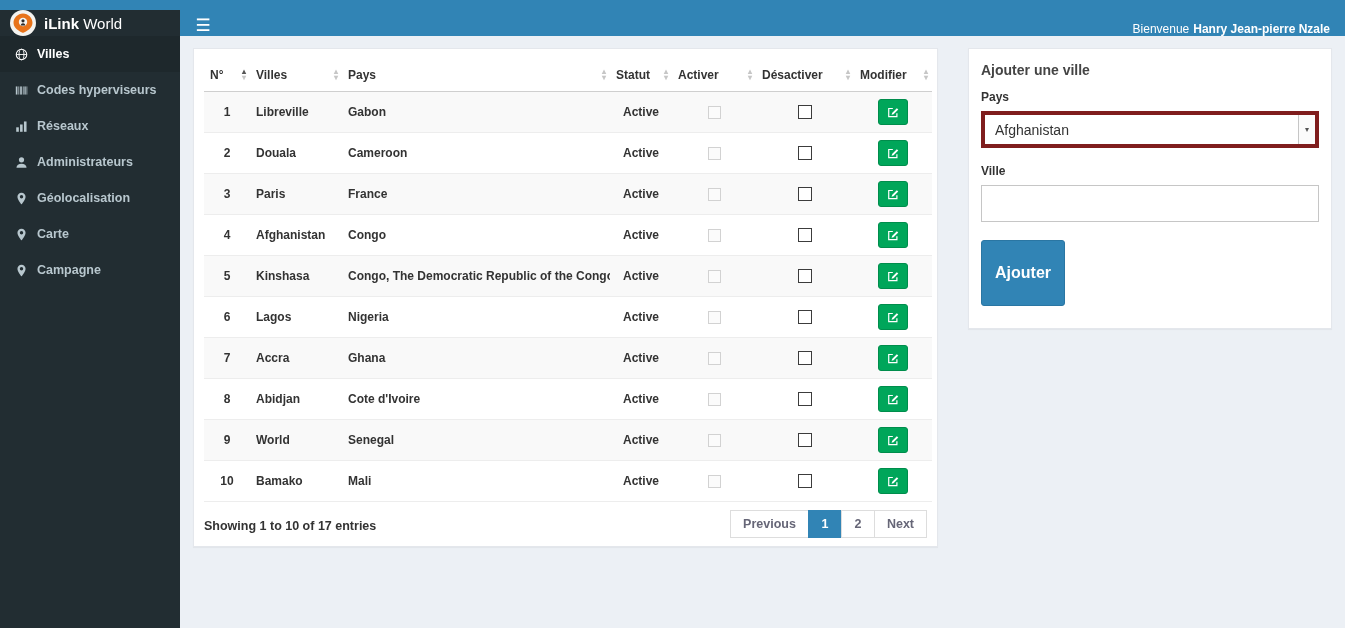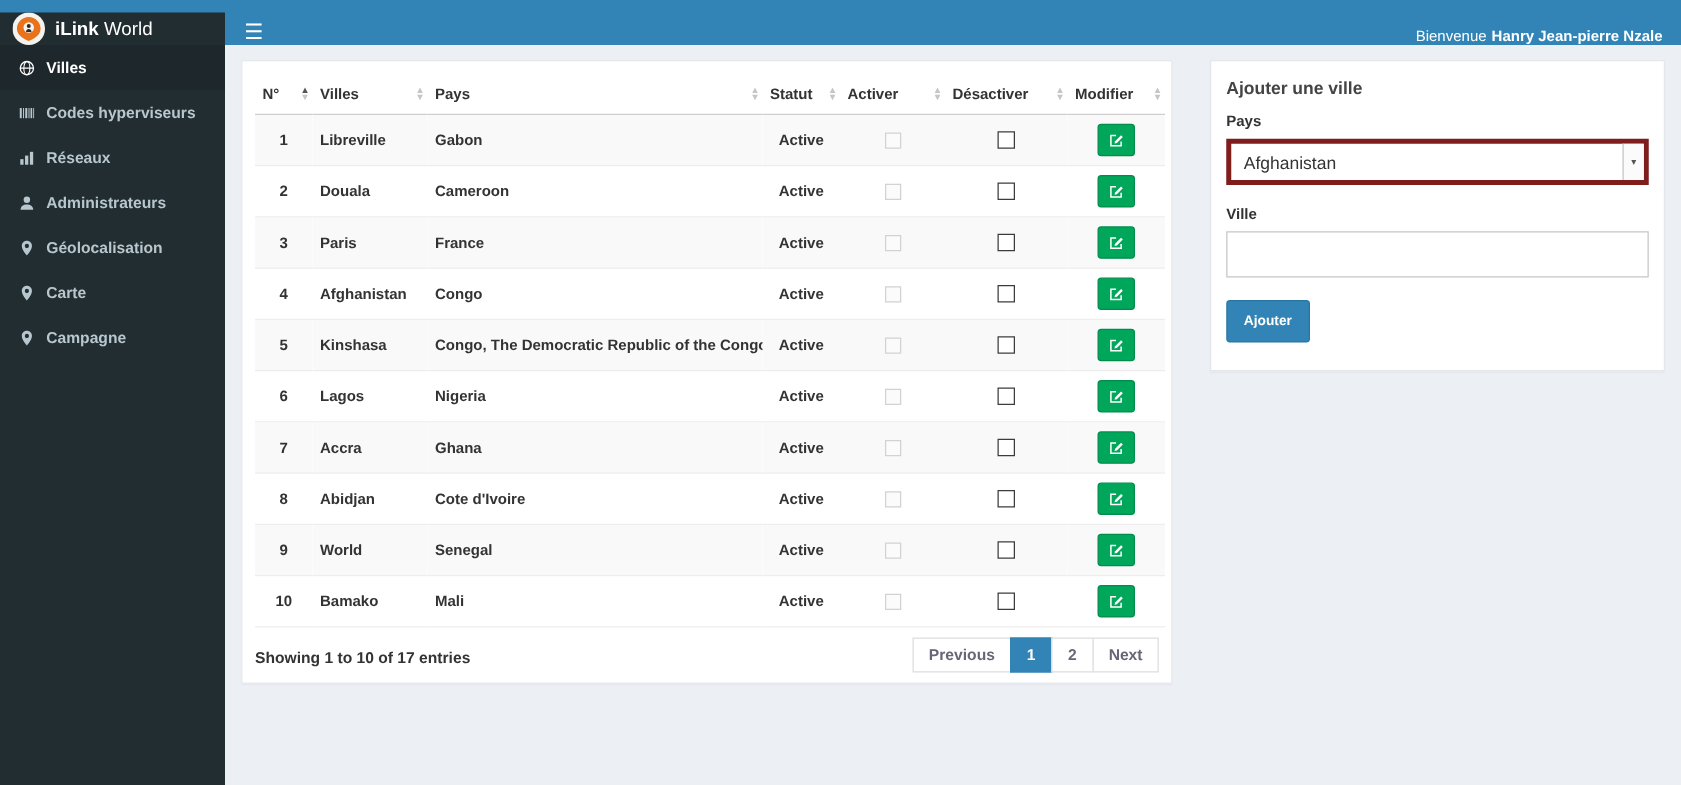--- a/index.html
+++ b/index.html
@@ -69,21 +69,21 @@
   .page-btn { min-width:34px; padding:6px 12px; font-size:12.5px; font-weight:600; color:#667; background:#fff; border:1px solid #ddd; margin-left:-1px; text-align:center; cursor:pointer; font-family:inherit; }
   .page-btn.first { margin-left:0; }
   .page-btn.active { background:var(--blue,#3184b5); border-color:var(--blue,#3184b5); color:#fff; }
 
   
   .field-label { font-size:12px; font-weight:700; color:#333; margin:0 0 7px; }
   .big-select { display:flex; border:4px solid #7f1d1d; height:37px; background:#fff; margin-bottom:16px; align-items:stretch; cursor:pointer; }
   .big-select .val { flex:1; display:flex; align-items:center; padding:0 10px; font-size:14px; color:#333; }
   .big-select .arr { width:17px; border-left:1px solid #c6c6c6; background:#fbfbfb; display:flex; align-items:center; justify-content:center; font-size:8px; color:#555; }
   .text-input { width:100%; height:37px; border:1px solid #c6c6c6; padding:0 10px; font-size:14px; margin-bottom:18px; font-family:inherit; }
-  .btn-primary { background:var(--blue,#3184b5); color:#fff; border:1px solid #2a76a3; border-radius:3px; padding:10px 13px; font-size:11px; font-weight:600; cursor:pointer; font-family:inherit; }
+  .btn-primary { background:var(--blue,#3184b5); color:#fff; border:1px solid #2a76a3; border-radius:3px; padding:23px 13px; font-size:16px; font-weight:600; cursor:pointer; font-family:inherit; }
 </style>
 </head>
 <body>
 
 <div class="topbar">
   <div class="brand">
     <svg width="26" height="26" viewBox="0 0 26 26">
       <circle cx="13" cy="13" r="13" fill="#f4f3f0"></circle>
       <path d="M13 3.5c-5.2 0-9.5 4.3-9.5 9.5 0 6.6 9.5 9.8 9.5 9.8s9.5-3.2 9.5-9.8c0-5.2-4.3-9.5-9.5-9.5z" fill="#e8731a"></path>
       <circle cx="13" cy="12" r="4.2" fill="#f4f3f0"></circle>

